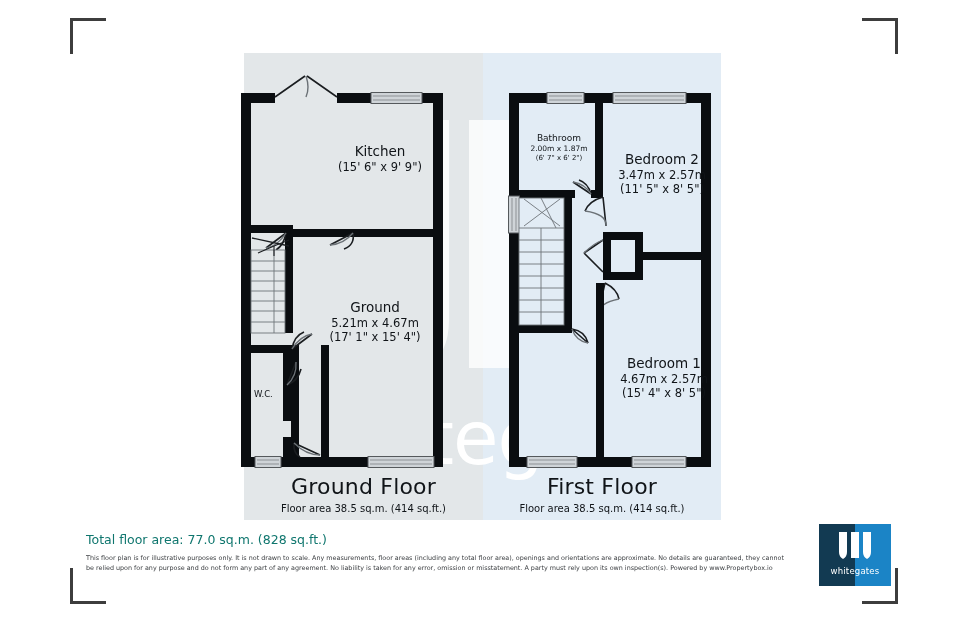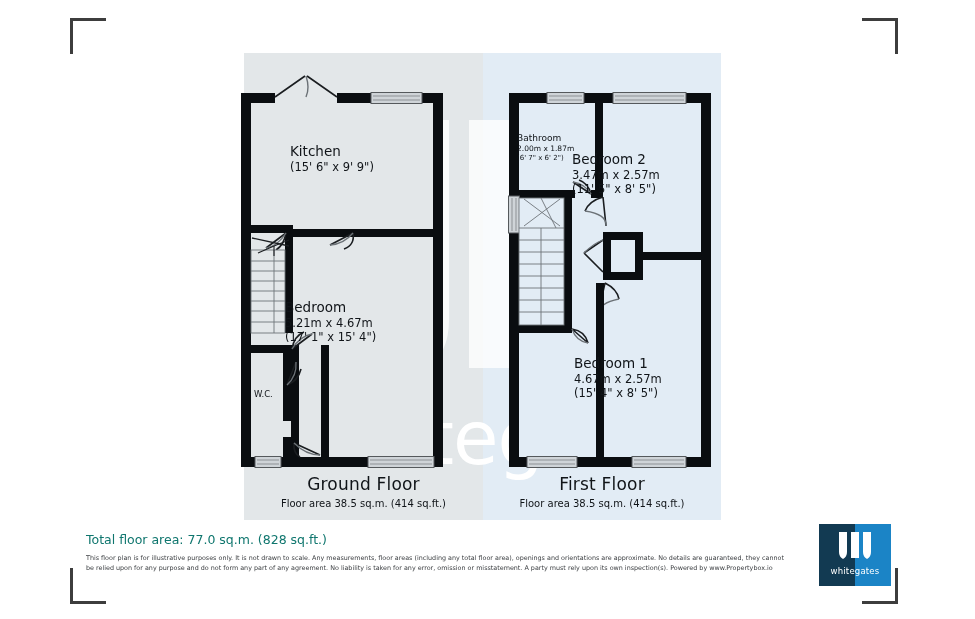--- a/index.html
+++ b/index.html
@@ -31,32 +31,32 @@
   }
   .wm-mark{
     position:absolute;left:395px;top:120px;width:200px;height:270px;
     color:#fff;
   }
 
   
   .plan{position:absolute;left:0;top:0;width:975px;height:619px;}
 
   
-  .lbl{position:absolute;color:#101418;line-height:1.25;white-space:nowrap;}
+  .lbl{position:absolute;text-align:center;color:#101418;line-height:1.25;white-space:nowrap;}
   .lbl .name{font-size:13.5px;}
   .lbl .dim{font-size:11.5px;}
   .lbl .dim2{font-size:11.5px;}
   .lbl-sm .name{font-size:9px;}
   .lbl-sm .dim{font-size:7.5px;}
   .lbl-sm .dim2{font-size:7px;}
   .lbl-wc{position:absolute;font-size:8.5px;color:#101418;}
 
   
   .floorcap{position:absolute;text-align:center;color:#101418;}
-  .floorcap .t{font-size:17px;letter-spacing:.2px;}
+  .floorcap .t{font-size:22px;letter-spacing:.2px;}
   .floorcap .s{font-size:10px;margin-top:4px;}
 
   
   .total{position:absolute;left:86px;top:532px;font-size:12.5px;color:#0f766e;
          font-family:"DejaVu Sans","Liberation Sans",sans-serif;}
   .disclaimer{position:absolute;left:86px;top:554px;width:706px;font-size:6.4px;
               line-height:1.55;color:#3a3d40;text-align:left;}
 
   
   .logo{position:absolute;left:819px;top:524px;width:72px;height:62px;overflow:hidden;}
@@ -253,21 +253,21 @@
       </g>
     </g>
   </svg>
 
   <div class="lbl" style="left:290px;top:143px;width:180px;">
     <div class="name">Kitchen</div>
     <div class="dim2">(15' 6" x 9' 9")</div>
   </div>
 
   <div class="lbl" style="left:285px;top:299px;width:180px;">
-    <div class="name">Bedroom</div>
+    <div class="name">Ground</div>
     <div class="dim">5.21m x 4.67m</div>
     <div class="dim2">(17' 1" x 15' 4")</div>
   </div>
 
   <div class="lbl-wc" style="left:254px;top:389px;">W.C.</div>
 
   <div class="lbl lbl-sm" style="left:517px;top:133px;width:84px;">
     <div class="name">Bathroom</div>
     <div class="dim">2.00m x 1.87m</div>
     <div class="dim2">(6' 7" x 6' 2")</div>

